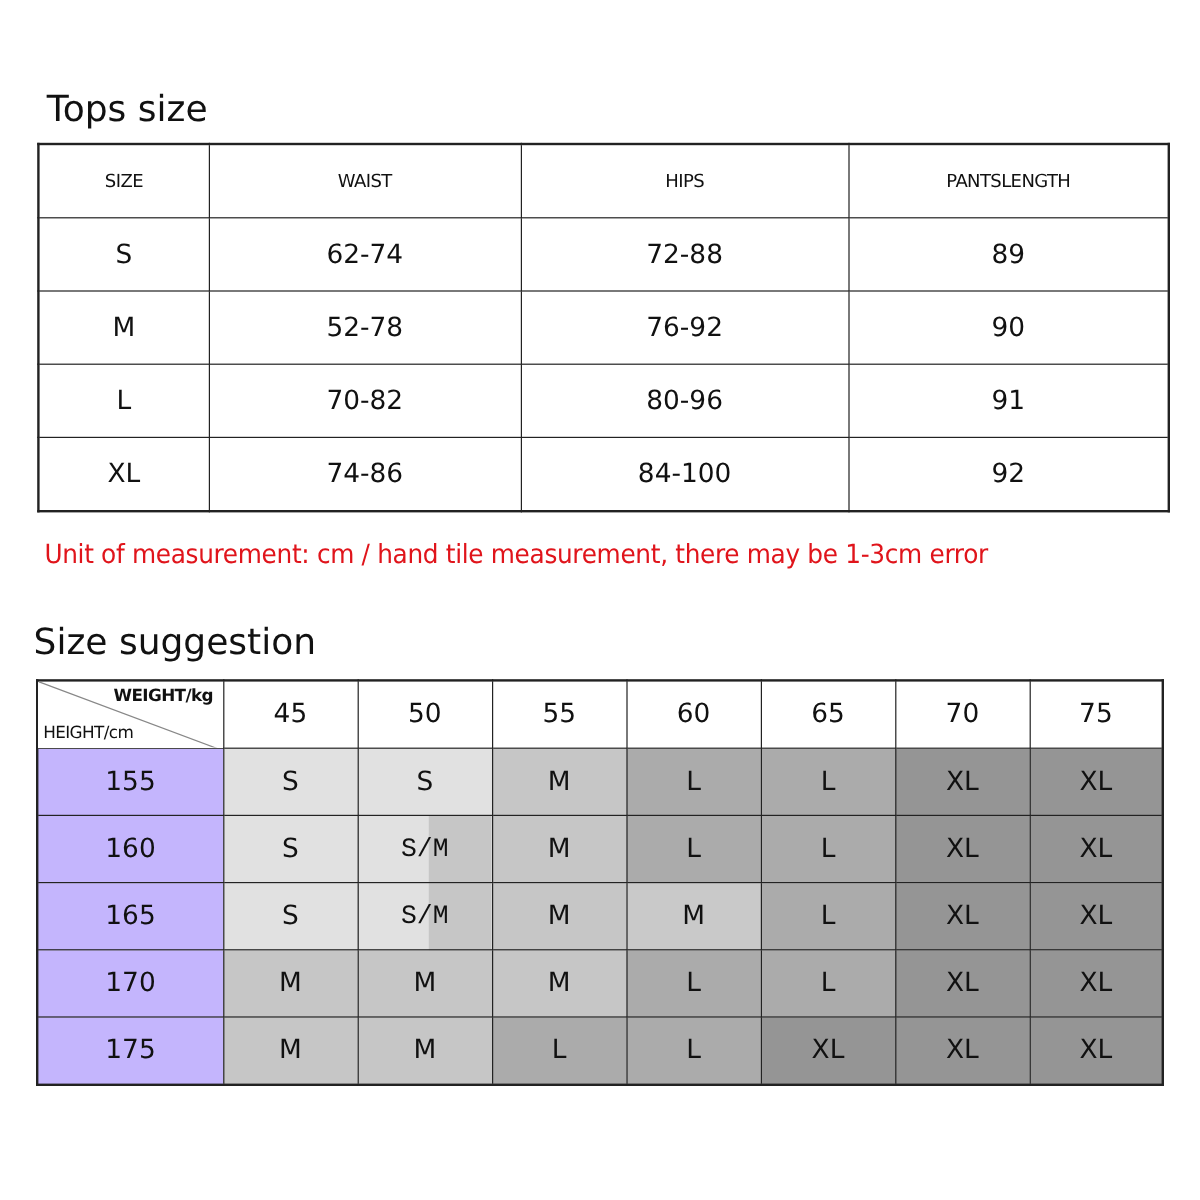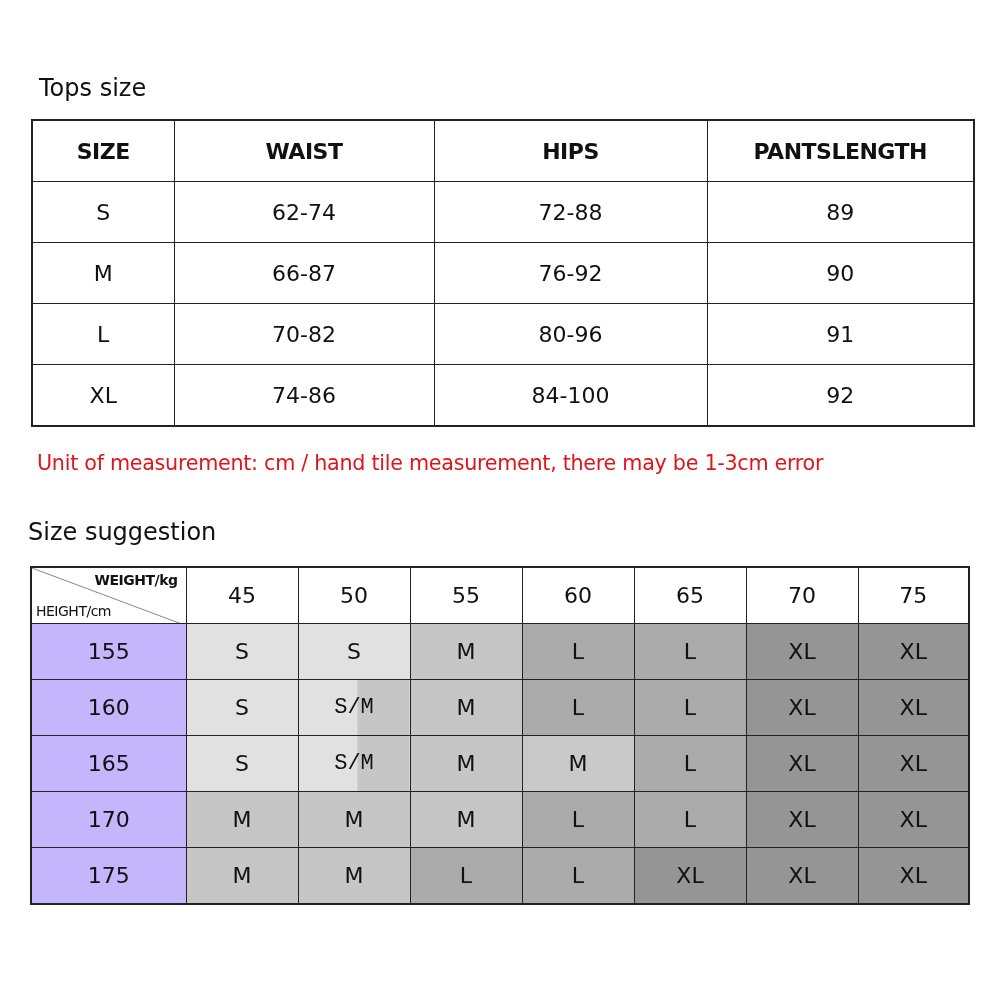--- a/index.html
+++ b/index.html
@@ -1,26 +1,26 @@
 <!DOCTYPE html>
 <html><head>
   <meta charset="utf-8">
   <style>
     html, body { margin: 0; padding: 0; background: #ffffff; }
     body { width: 1000px; height: 1000px; position: relative; overflow: hidden;
            font-family: "DejaVu Sans", sans-serif; color: #111; }
-    .title { position: absolute; font-size: 24px; color: #111; }
+    .title { position: absolute; font-size: 30px; color: #111; }
     #tops-title { left: 39px; top: 74px; }
     #sugg-title { left: 28px; top: 518px; }
     table { border-collapse: collapse; position: absolute; table-layout: fixed; }
     td, th { font-weight: normal; text-align: center; vertical-align: middle; padding: 0;
              border: 1.5px solid #222; font-size: 22px; color: #111; }
     #tops { left: 31px; top: 119px; width: 942px; border: 2px solid #222; }
     #tops td, #tops th { height: 60px; }
-    #tops th { font-size: 22px; letter-spacing: -0.5px; font-weight: bold; }
+    #tops th { font-size: 15px; letter-spacing: -0.5px; }
     .note { position: absolute; left: 37px; top: 450px; font-size: 22px; color: #e0141b;
             letter-spacing: -0.3px; white-space: nowrap; transform: scaleX(0.94); transform-origin: left; }
     #sugg { left: 30px; top: 566px; width: 938px; border: 2px solid #222; }
     #sugg td, #sugg th { height: 55px; font-size: 22px; }
     #sugg th { background: #fff; }
     .corner { position: relative; background: #fff; overflow: hidden; }
     .corner svg { position: absolute; left: 0; top: 0; }
     .corner .w { position: absolute; right: 8px; top: 4px; font-size: 14px; letter-spacing: -0.5px; font-weight: bold; }
     .corner .h { position: absolute; left: 4px; bottom: 4px; font-size: 14px; letter-spacing: -0.5px; }
     .rowh { background: #c4b5fd; }
@@ -51,21 +51,21 @@
     <th>PANTSLENGTH</th>
   </tr>
   <tr>
     <td>S</td>
     <td>62-74</td>
     <td>72-88</td>
     <td>89</td>
   </tr>
   <tr>
     <td>M</td>
-    <td>66-87</td>
+    <td>52-78</td>
     <td>76-92</td>
     <td>90</td>
   </tr>
   <tr>
     <td>L</td>
     <td>70-82</td>
     <td>80-96</td>
     <td>91</td>
   </tr>
   <tr>

